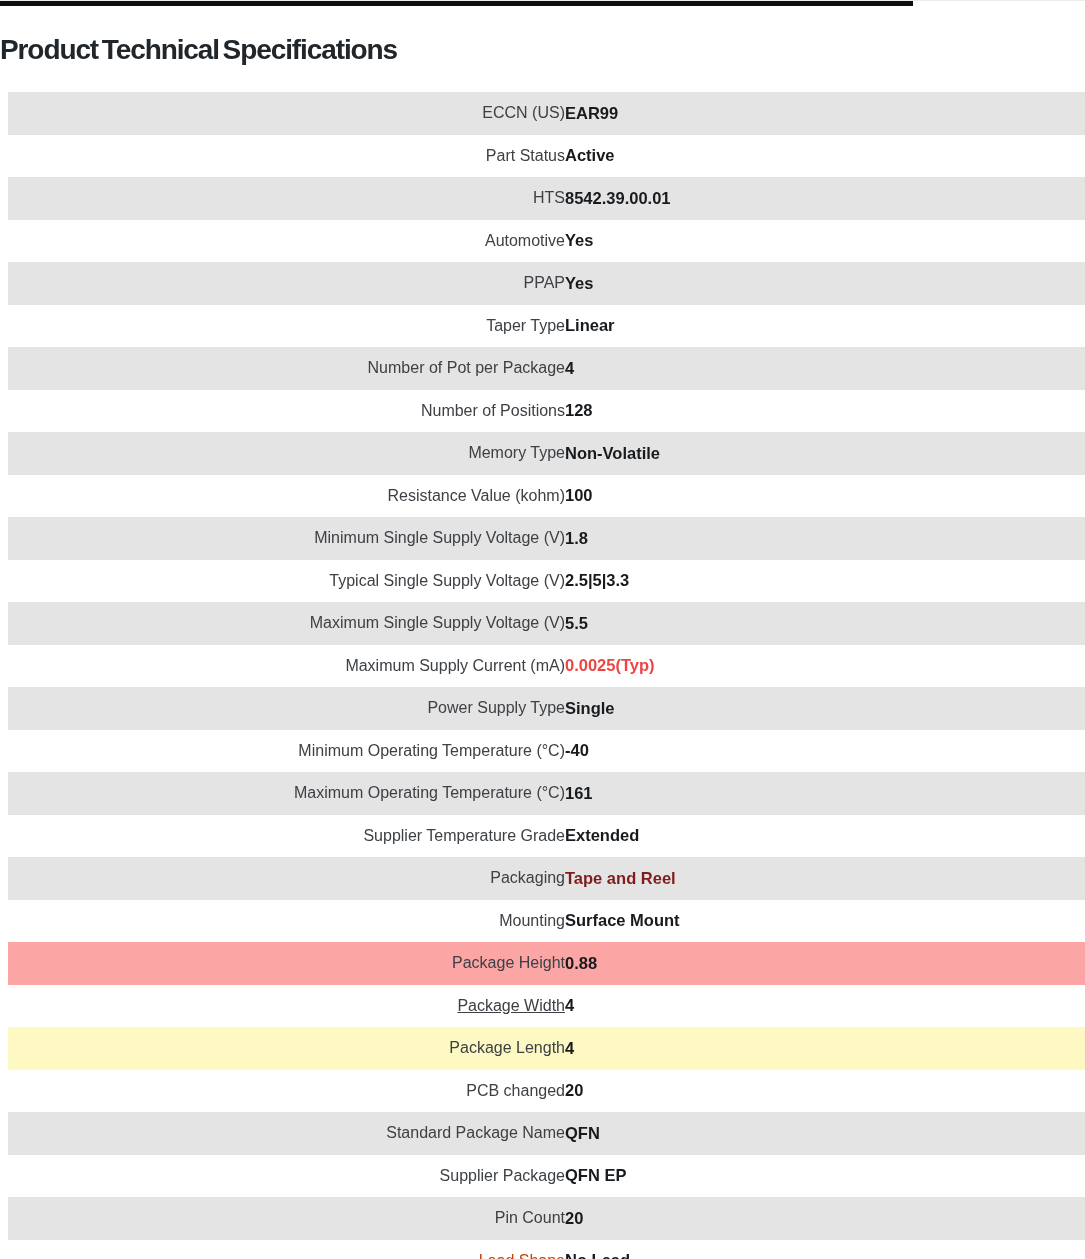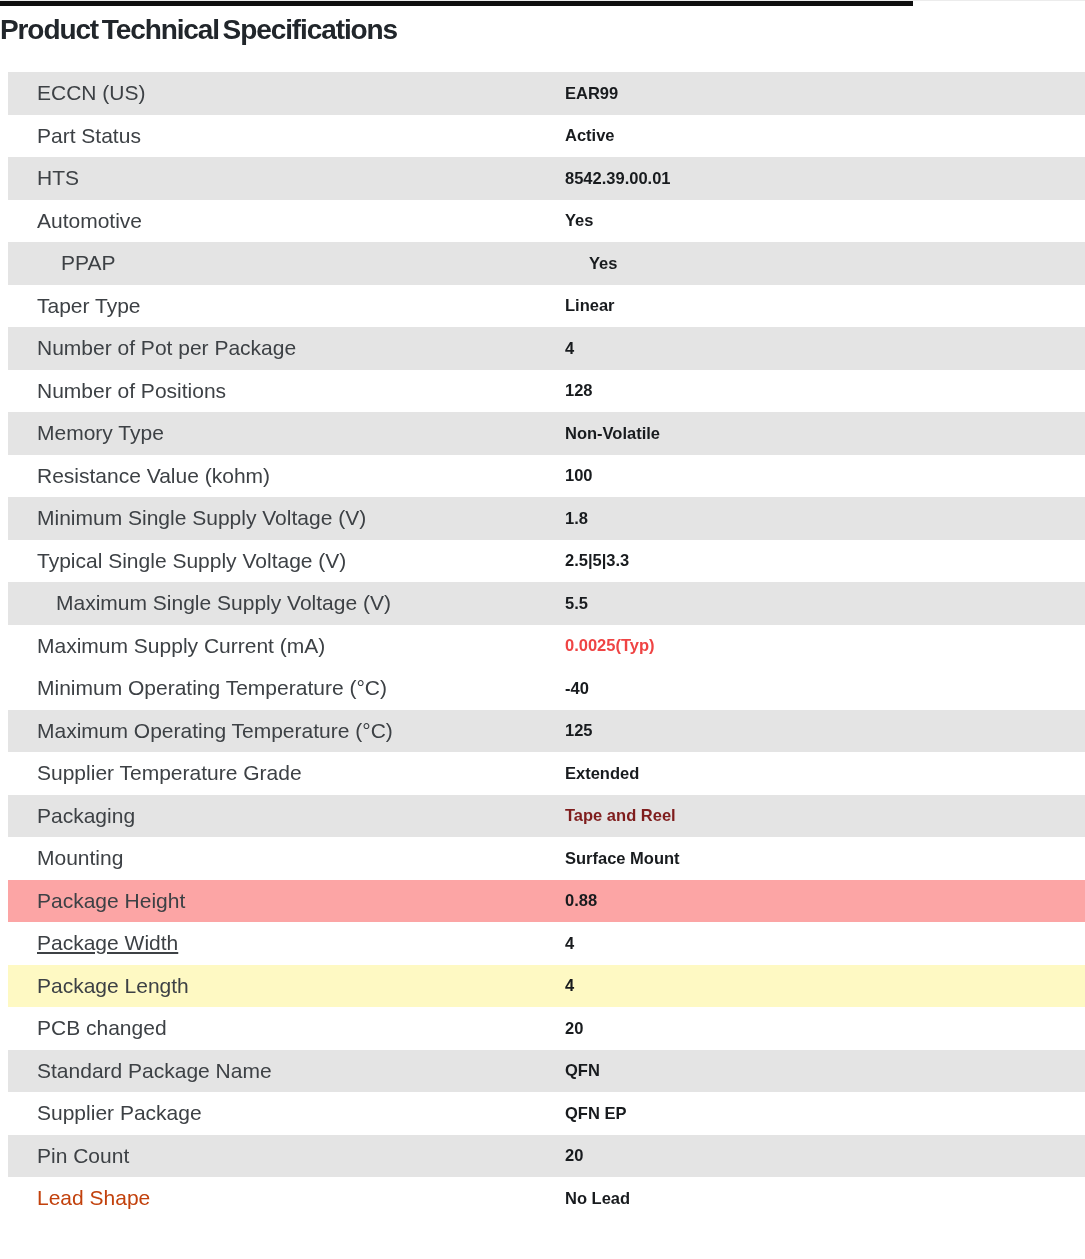--- a/index.html
+++ b/index.html
@@ -12,20 +12,21 @@
   }
   .page { position: relative; width: 1085px; height: 1259px; border-top: 1px solid #ececec; }
   .top-rule {
     position: absolute; top: 0; left: 0;
     width: 913px; height: 5px;
     background: #0e0e0e;
   }
   .header {
     height: 71px;
     padding: 13px 0 0 0;
+    margin-top: 20px;
   }
   .page-title {
     margin: 0;
     font-size: 28px;
     line-height: 1.15;
     font-weight: 700;
     color: #21262b;
     letter-spacing: -1.1px;
     word-spacing: -3px;
   }
@@ -34,24 +35,25 @@
     display: flex;
     align-items: center;
     height: 42.5px;
     margin-left: 8px;
     background: #ffffff;
   }
   .spec-row.striped { background: #e4e4e4; }
   .spec-label {
     flex: 0 0 557px;
     padding-left: 29px;
-    font-size: 21px;
+    font-size: 16px;
     color: #3d4145;
     white-space: nowrap;
     overflow: hidden;
+    text-align: right;
   }
   .spec-value {
     flex: 1 1 auto;
     font-size: 16.5px;
     font-weight: 700;
     color: #181b1e;
     white-space: nowrap;
     overflow: hidden;
   }
 </style>
@@ -75,21 +77,21 @@
     <div class="spec-value" style="color: rgb(24, 27, 30);">Active</div>
   </div>
       <div class="spec-row striped" style="background: rgb(228, 228, 228);">
     <div class="spec-label" style="color: rgb(61, 65, 69);">HTS</div>
     <div class="spec-value" style="color: rgb(24, 27, 30);">8542.39.00.01</div>
   </div>
       <div class="spec-row">
     <div class="spec-label" style="color: rgb(61, 65, 69);">Automotive</div>
     <div class="spec-value" style="color: rgb(24, 27, 30);">Yes</div>
   </div>
-      <div class="spec-row striped" style="background: rgb(228, 228, 228); padding-left: 24px;">
+      <div class="spec-row striped" style="background: rgb(228, 228, 228);">
     <div class="spec-label" style="color: rgb(61, 65, 69);">PPAP</div>
     <div class="spec-value" style="color: rgb(24, 27, 30);">Yes</div>
   </div>
       <div class="spec-row">
     <div class="spec-label" style="color: rgb(61, 65, 69);">Taper Type</div>
     <div class="spec-value" style="color: rgb(24, 27, 30);">Linear</div>
   </div>
       <div class="spec-row striped" style="background: rgb(228, 228, 228);">
     <div class="spec-label" style="color: rgb(61, 65, 69);">Number of Pot per Package</div>
     <div class="spec-value" style="color: rgb(24, 27, 30);">4</div>
@@ -115,27 +117,31 @@
     <div class="spec-value" style="color: rgb(24, 27, 30);">2.5|5|3.3</div>
   </div>
       <div class="spec-row striped" style="background: rgb(228, 228, 228);">
     <div class="spec-label" style="color: rgb(61, 65, 69); padding-left: 48px;">Maximum Single Supply Voltage (V)</div>
     <div class="spec-value" style="color: rgb(24, 27, 30);">5.5</div>
   </div>
       <div class="spec-row">
     <div class="spec-label" style="color: rgb(61, 65, 69);">Maximum Supply Current (mA)</div>
     <div class="spec-value" style="color: #ef4444;">0.0025(Typ)</div>
   </div>
+      <div class="spec-row striped" style="background: rgb(228, 228, 228);">
+    <div class="spec-label" style="color: rgb(61, 65, 69);">Power Supply Type</div>
+    <div class="spec-value" style="color: rgb(24, 27, 30);">Single</div>
+  </div>
       <div class="spec-row">
     <div class="spec-label" style="color: rgb(61, 65, 69);">Minimum Operating Temperature (°C)</div>
     <div class="spec-value" style="color: rgb(24, 27, 30);">-40</div>
   </div>
       <div class="spec-row striped" style="background: rgb(228, 228, 228);">
     <div class="spec-label" style="color: rgb(61, 65, 69);">Maximum Operating Temperature (°C)</div>
-    <div class="spec-value" style="color: rgb(24, 27, 30);">125</div>
+    <div class="spec-value" style="color: rgb(24, 27, 30);">161</div>
   </div>
       <div class="spec-row">
     <div class="spec-label" style="color: rgb(61, 65, 69);">Supplier Temperature Grade</div>
     <div class="spec-value" style="color: rgb(24, 27, 30);">Extended</div>
   </div>
       <div class="spec-row striped" style="background: rgb(228, 228, 228);">
     <div class="spec-label" style="color: rgb(61, 65, 69);">Packaging</div>
     <div class="spec-value" style="color: #7f1d1d;">Tape and Reel</div>
   </div>
       <div class="spec-row">

